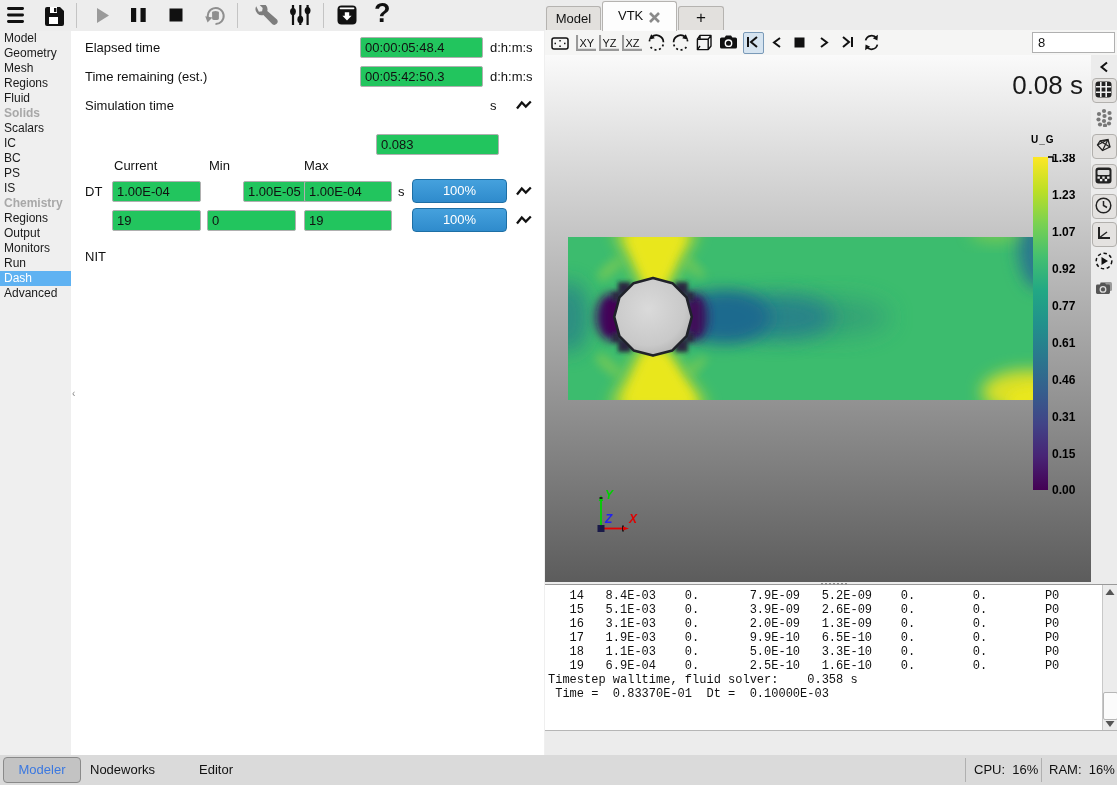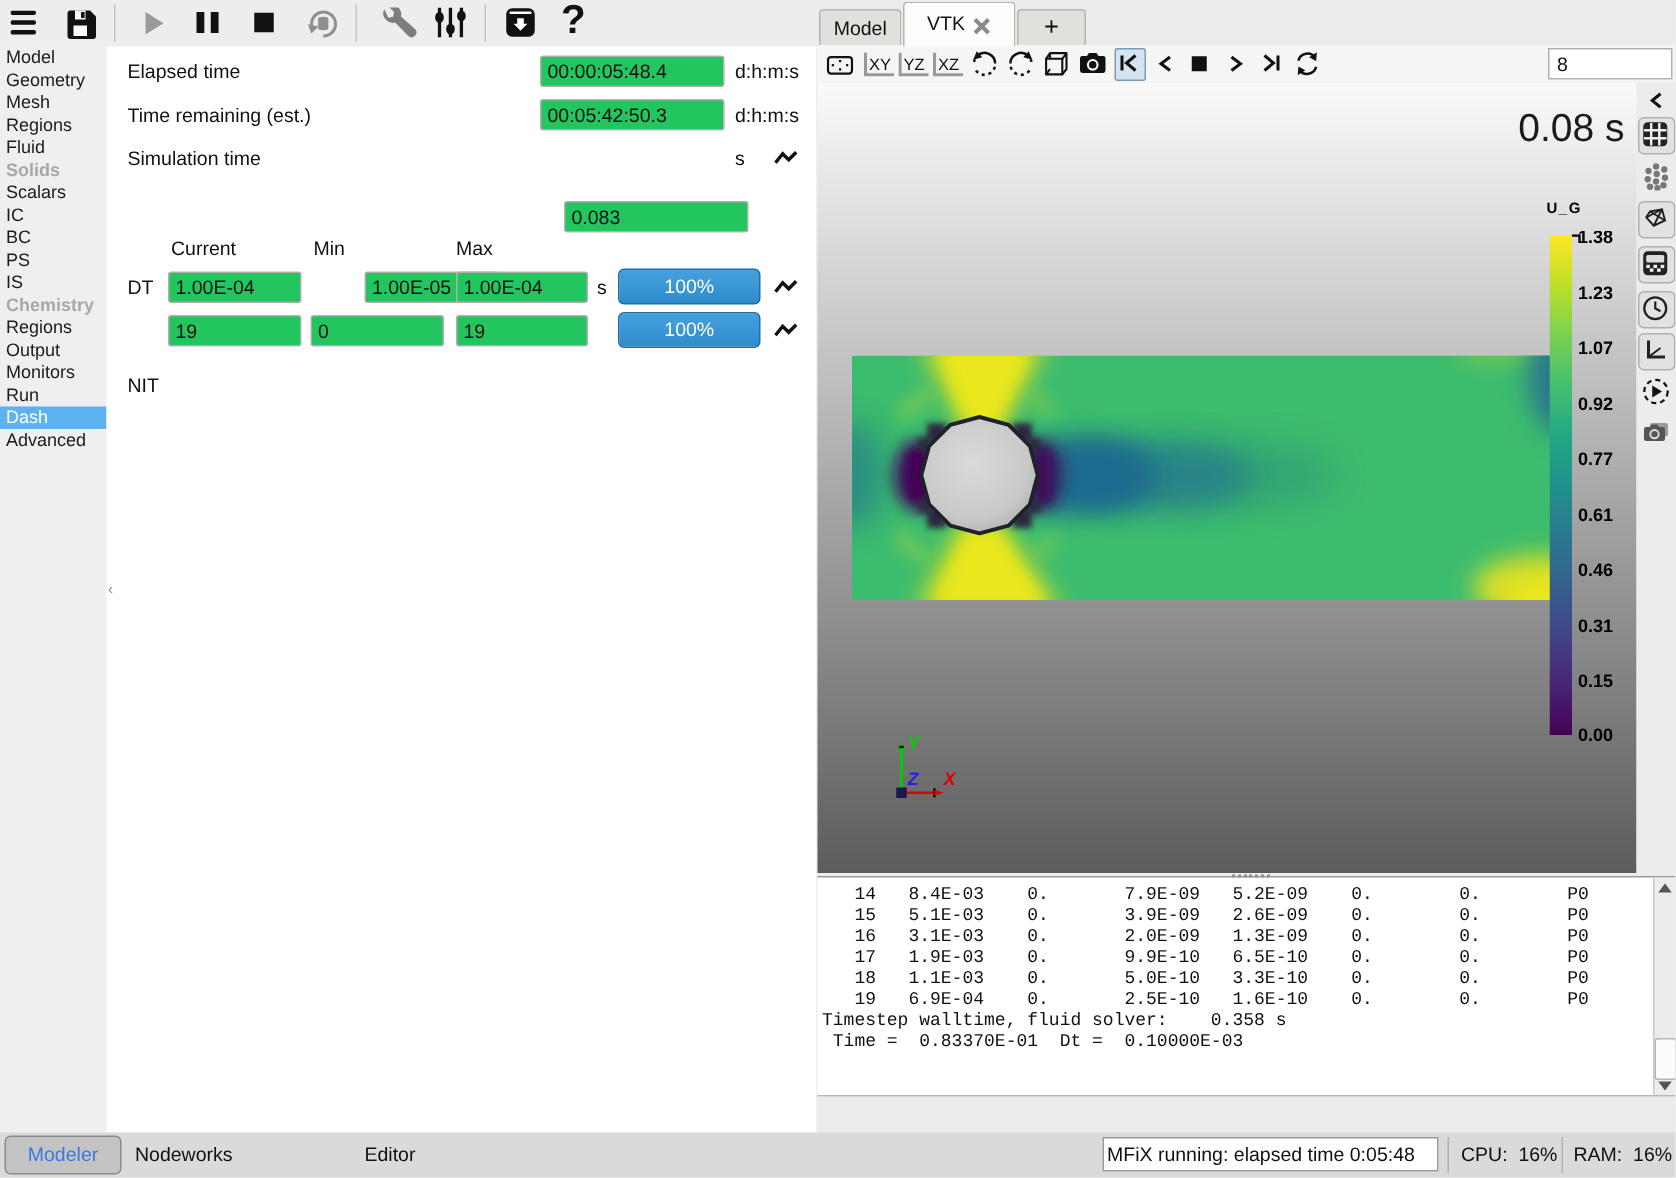--- a/index.html
+++ b/index.html
@@ -463,19 +463,18 @@
    18   1.1E-03    0.       5.0E-10   3.3E-10    0.        0.        P0
    19   6.9E-04    0.       2.5E-10   1.6E-10    0.        0.        P0
 Timestep walltime, fluid solver:    0.358 s
  Time =  0.83370E-01  Dt =  0.10000E-03</div>
 
 </div>
 
 <div id="statusbar" class="abs">
   <div id="modelerbtn">Modeler</div>
   <div class="statxt" style="left:90px;">Nodeworks</div>
-  <div class="statxt" style="left:199px;margin-left:44px;">Editor</div>
-  <div class="abs" style="left:735px;top:3px;width:220px;height:21px;background:#fff;border:1px solid #999;line-height:21px;padding-left:2px;">MFiX running: elapsed time 0:05:48</div>
+  <div class="statxt" style="left:199px;">Editor</div>
   <div class="abs" style="left:965px;top:3px;width:1px;height:24px;background:#b0b0b0;"></div>
   <div class="statxt" style="left:974px;">CPU:&nbsp; 16%</div>
   <div class="abs" style="left:1041px;top:3px;width:1px;height:24px;background:#b0b0b0;"></div>
   <div class="statxt" style="left:1049px;text-align:right;">RAM:&nbsp; 16%</div>
 </div>
 
 </body></html>

